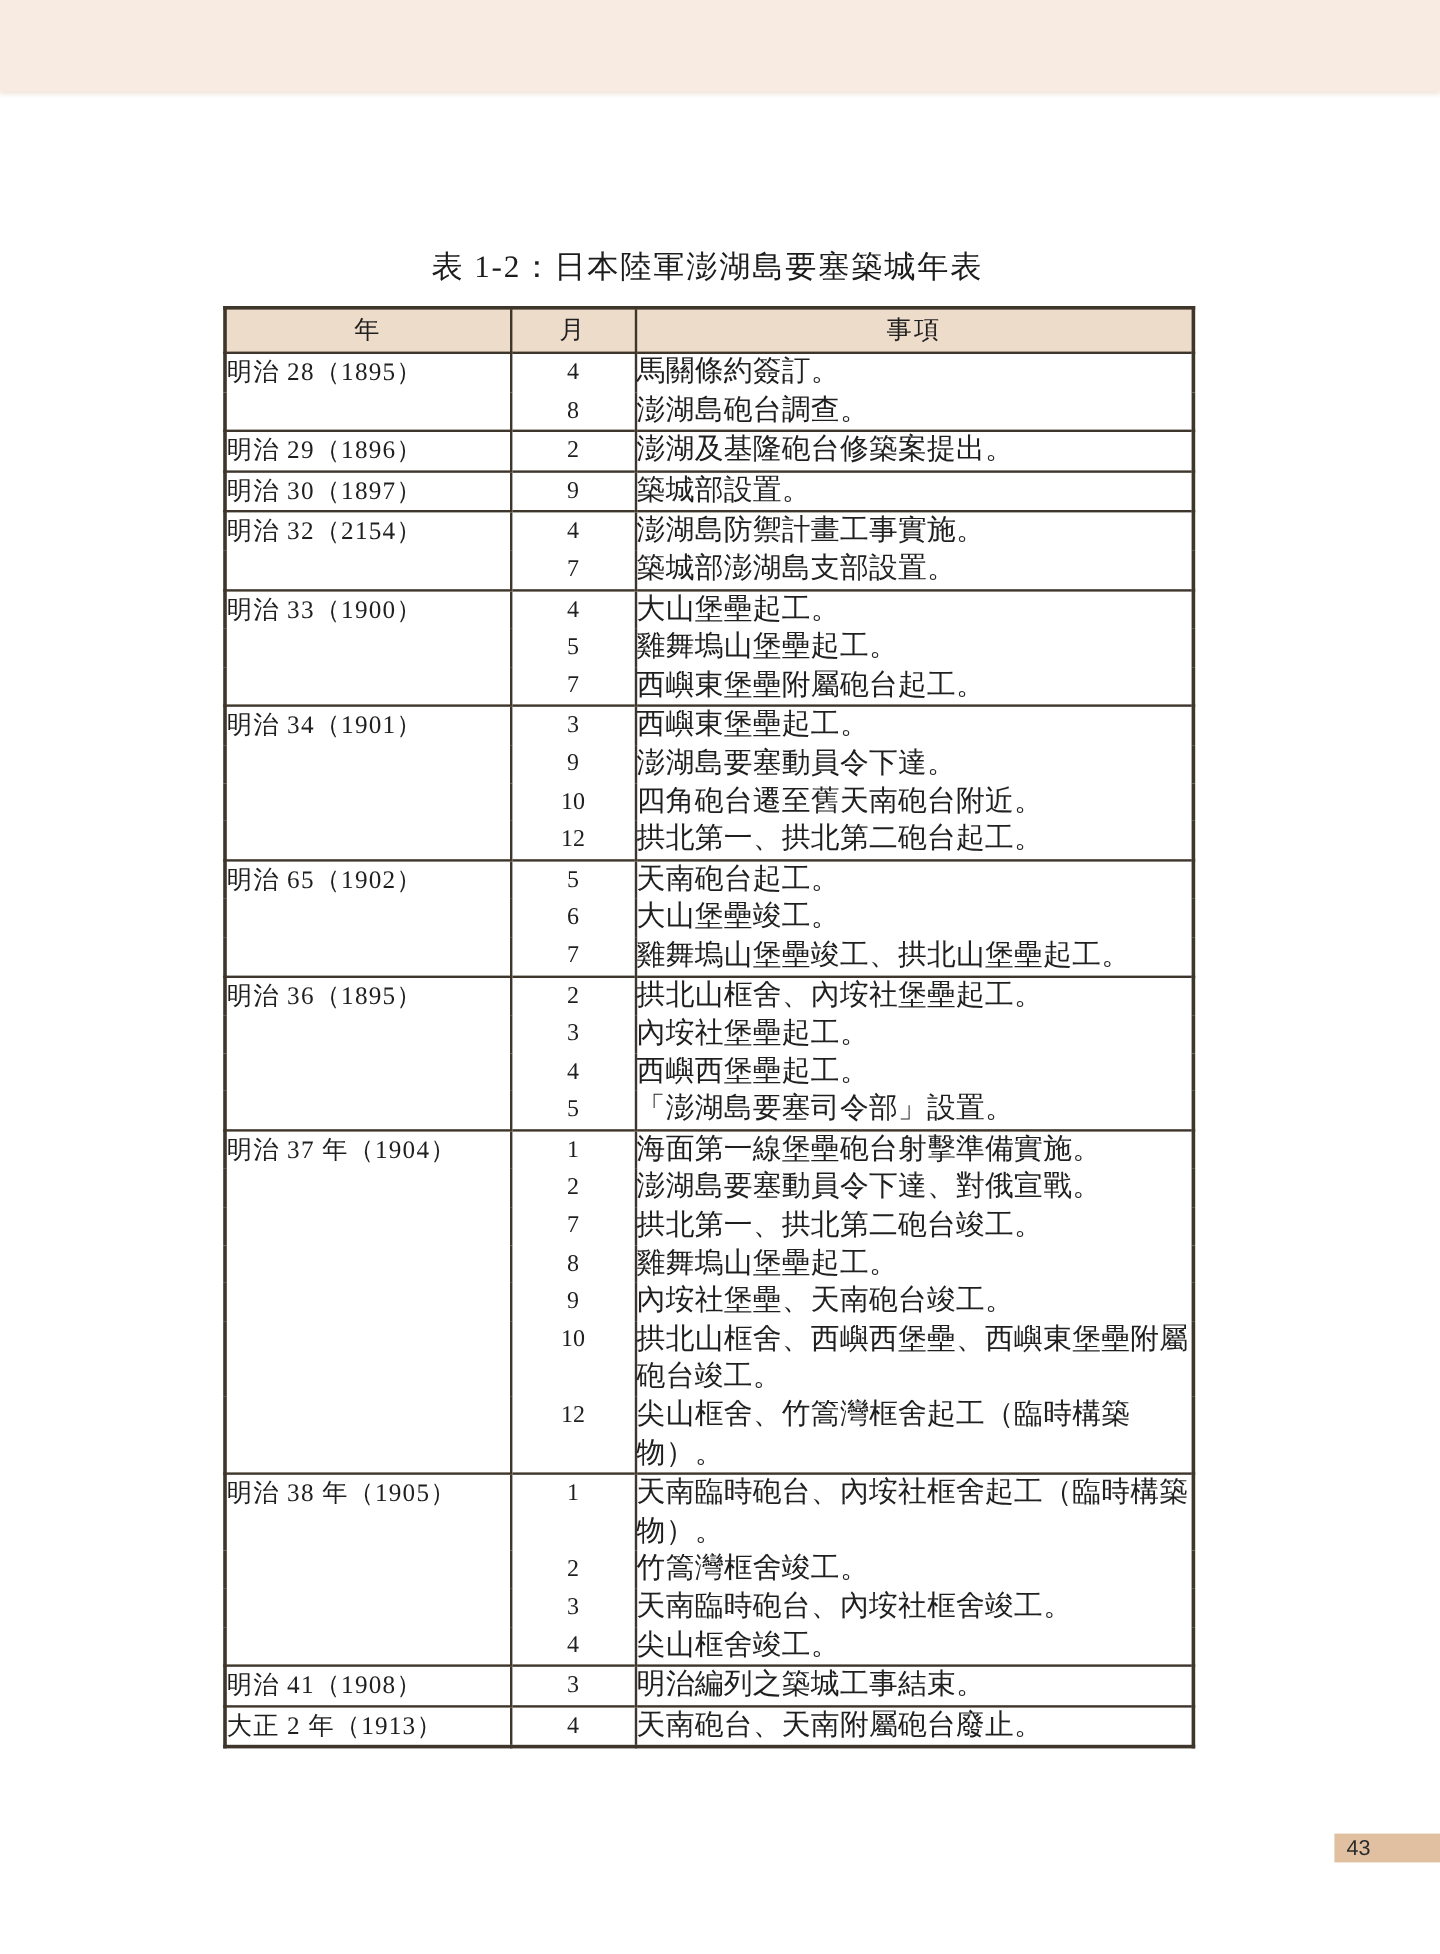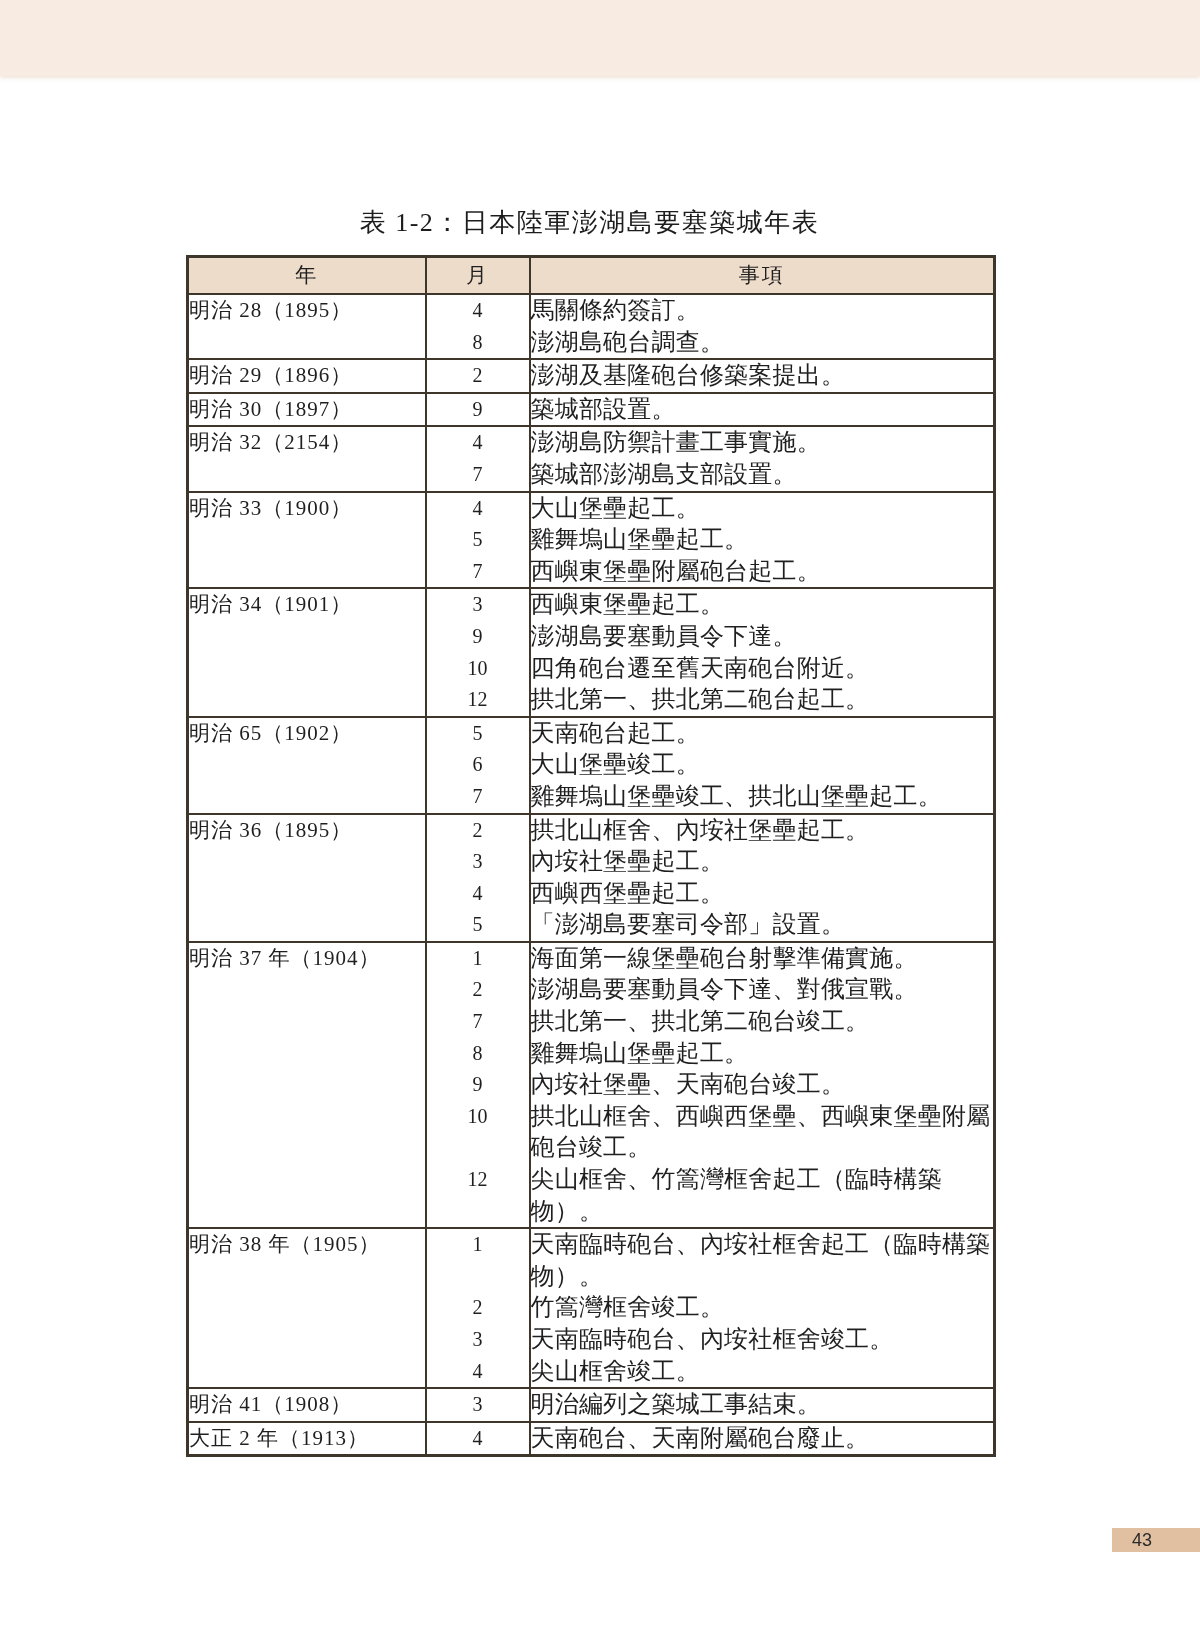--- a/index.html
+++ b/index.html
@@ -87,21 +87,21 @@
   .page-badge {
     position: absolute;
     right: 0;
     top: 1528px;
     width: 88px;
     height: 24px;
     background: #e0c0a1;
   }
   .page-badge span {
     display: inline-block;
-    padding-left: 20px;
+    padding-left: 10px;
     font-family: "Liberation Sans", sans-serif;
     font-size: 18px;
     line-height: 24px;
     color: #2b2b2b;
     text-align: right;
   }
 </style>
 </head>
 <body>
 

